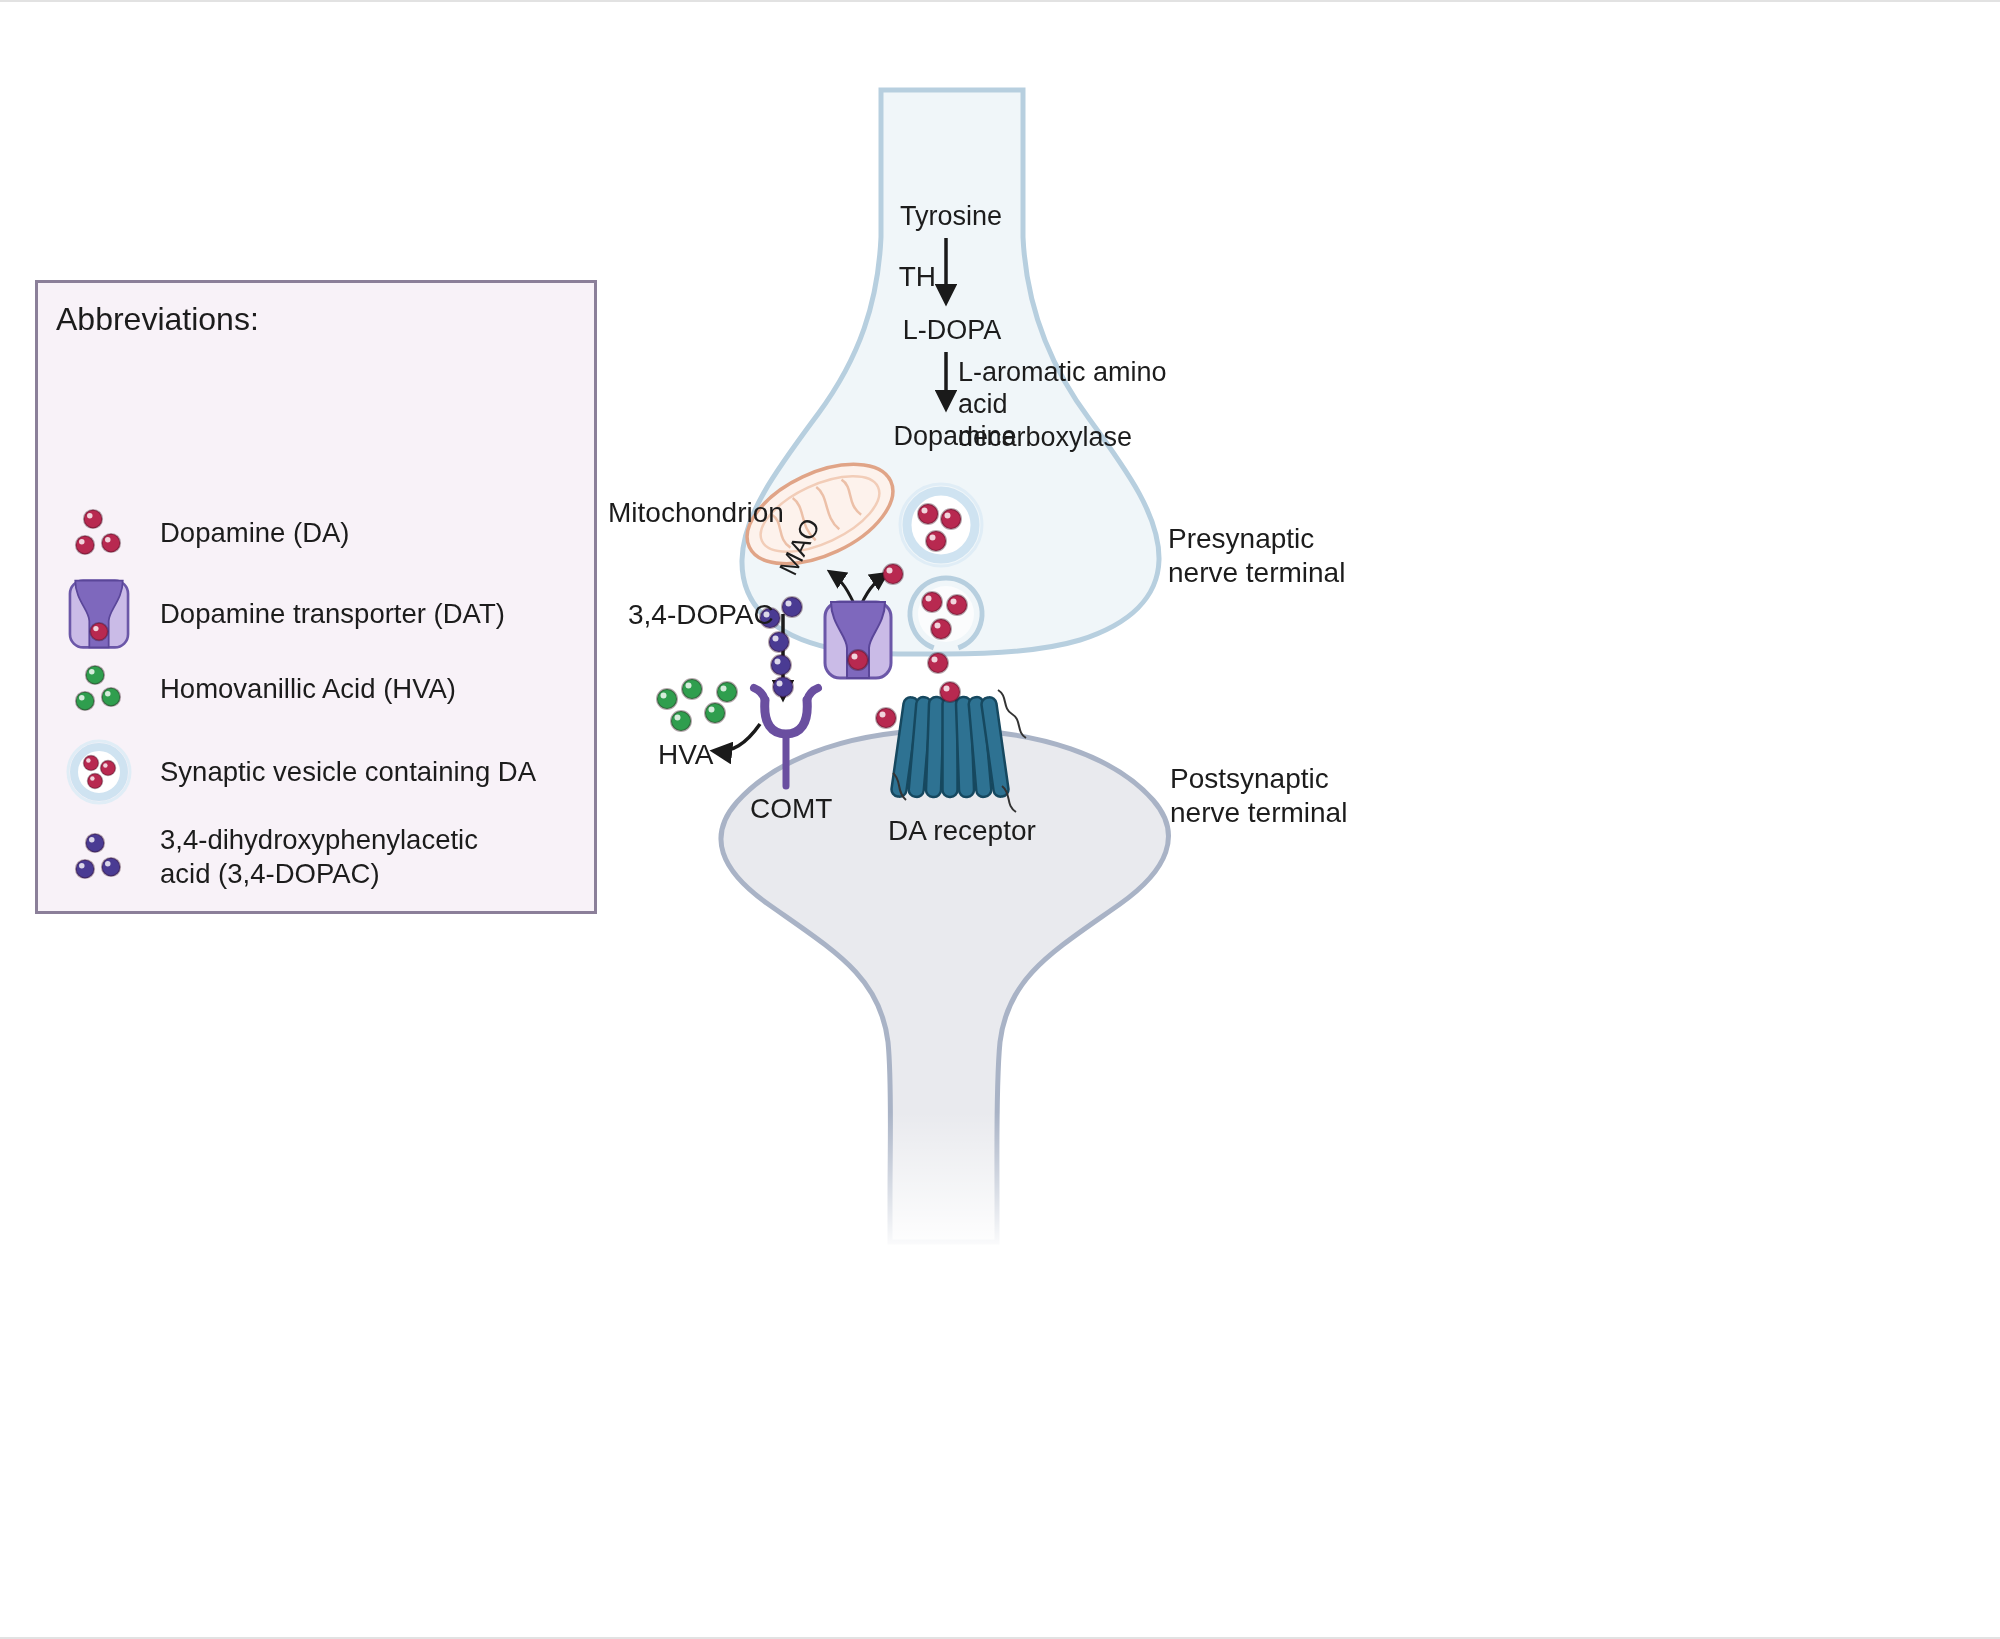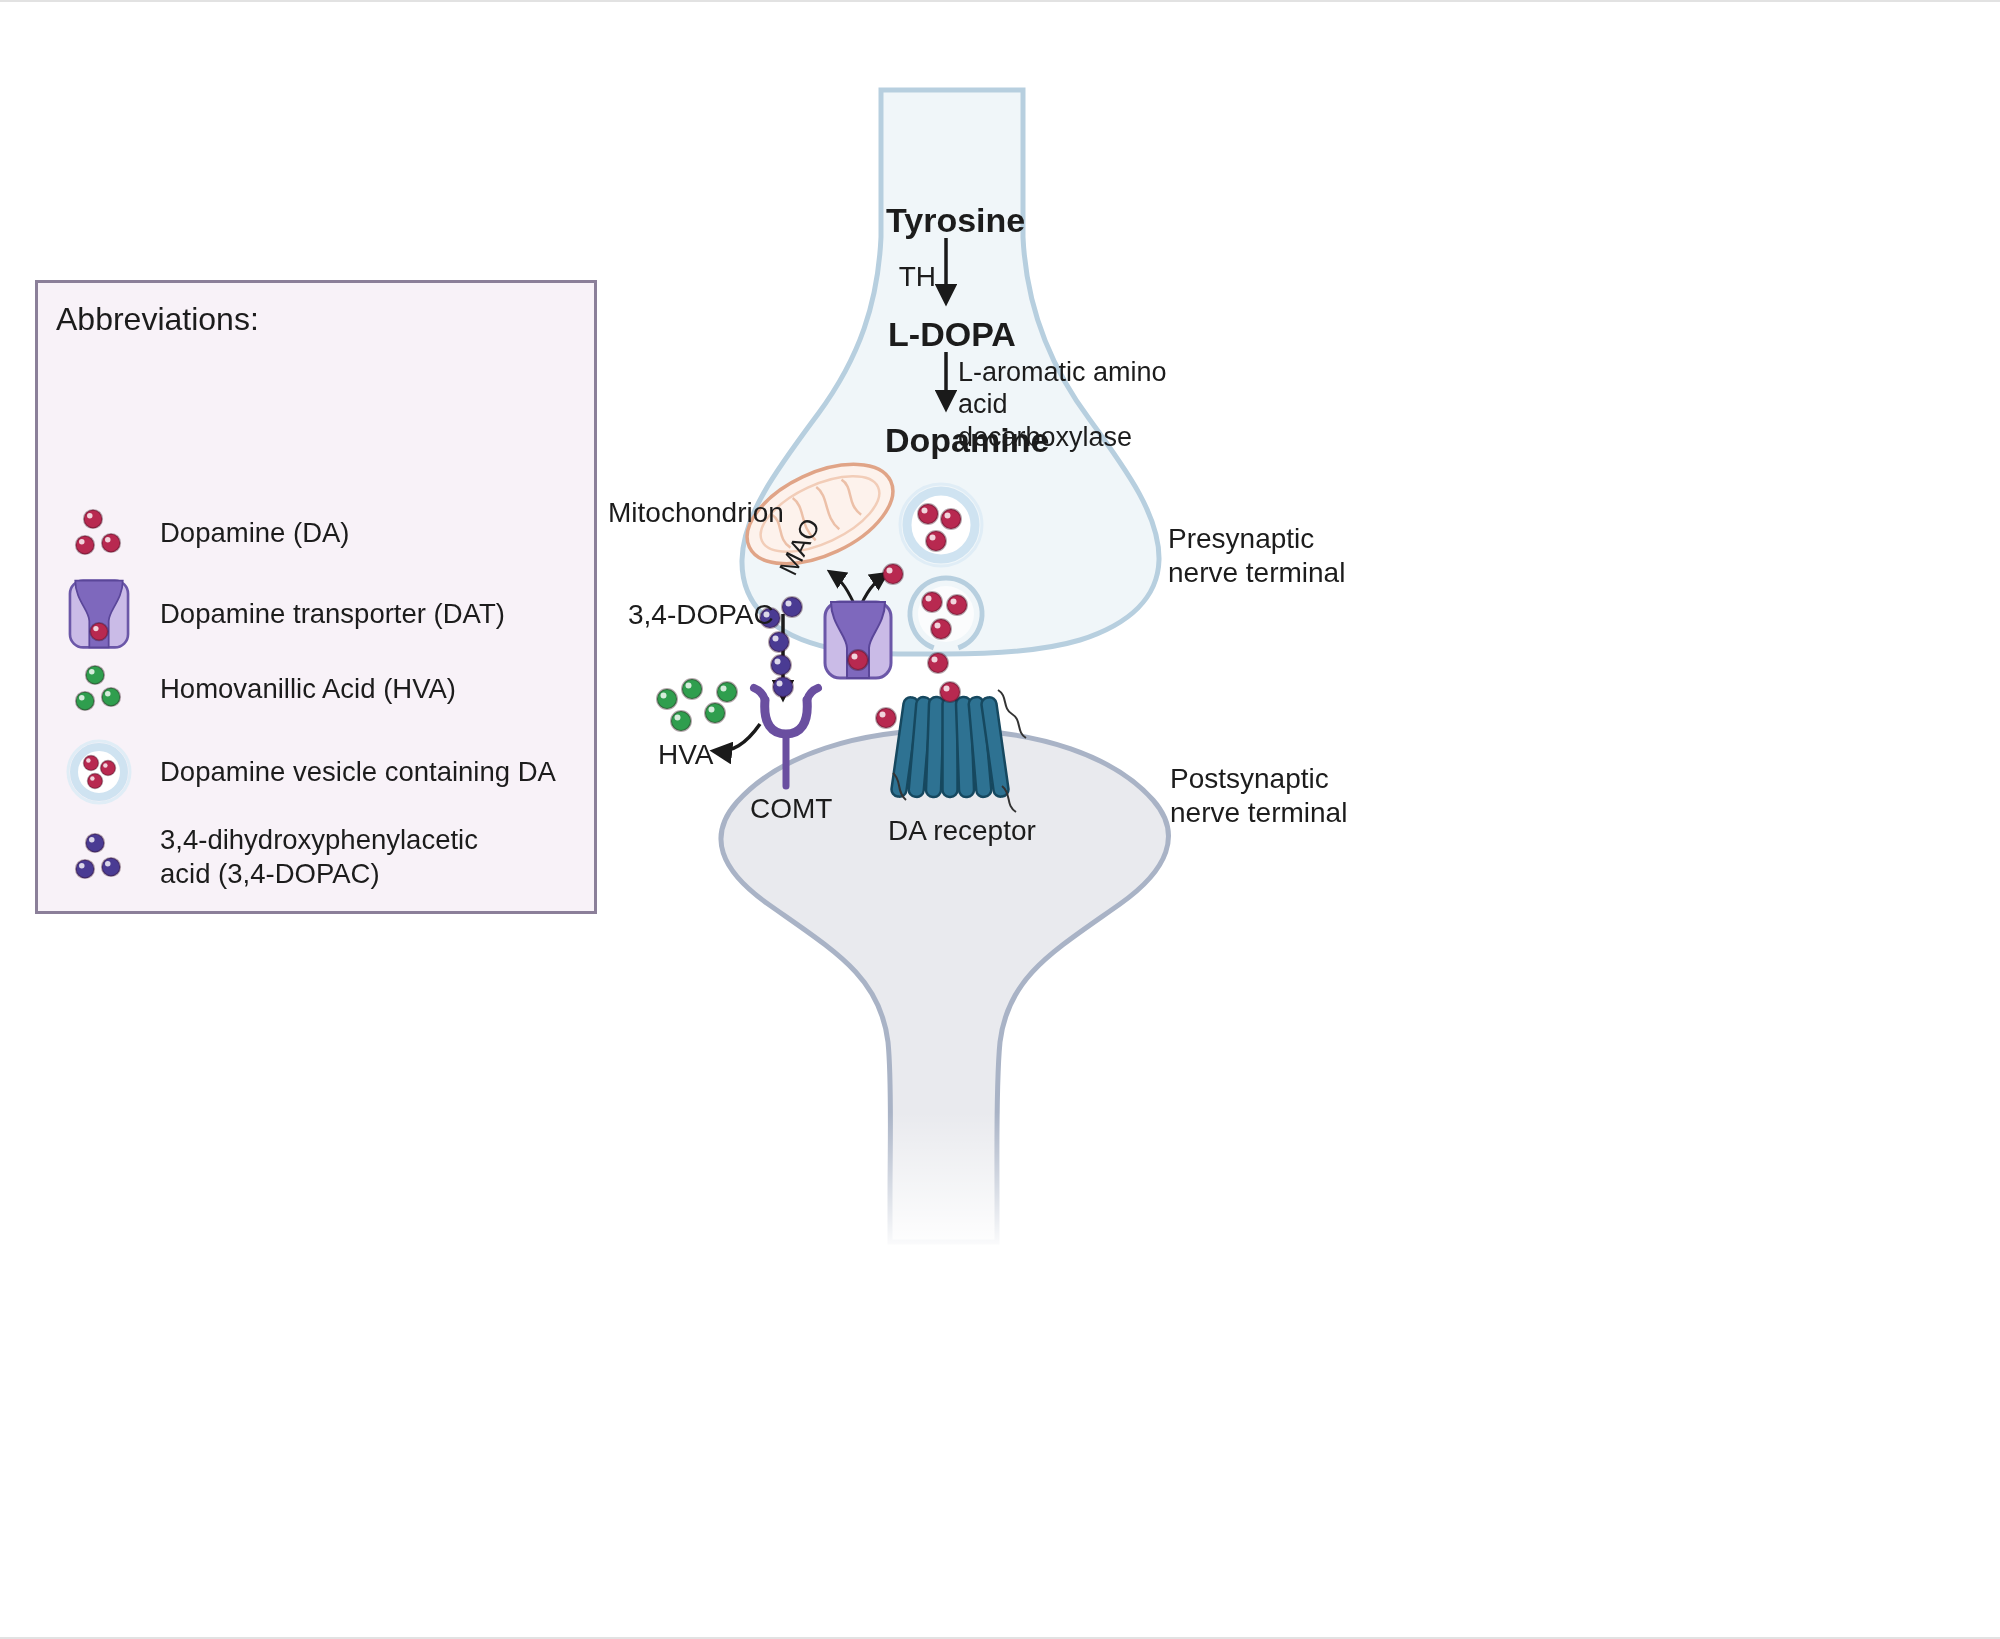--- a/index.html
+++ b/index.html
@@ -9,21 +9,21 @@
     background:#ffffff;
     border-top:2px solid #e2e2e2;
     border-bottom:2px solid #e2e2e2;
     box-sizing:border-box;
     font-family:"Liberation Sans", sans-serif;
     color:#1c1c1c;
     overflow:hidden;
   }
   svg.canvas{position:absolute;left:0;top:0;}
   .lbl{position:absolute;font-size:28px;line-height:1.2;color:#1c1c1c;white-space:pre-line;}
-  .lbl.bold{font-weight:bold;font-size:34px;}
+  .lbl.bold{font-weight:normal;font-size:27px;}
   .lbl.center{text-align:center;}
   .lbl.right{text-align:right;}
   .rot{transform:translate(-50%,-50%) rotate(-64deg);transform-origin:center center;white-space:nowrap;}
 
   
   #legend{
     position:absolute;left:35px;top:278px;width:562px;height:634px;
     background:#f8f2f8;border:3px solid #8b7f99;box-sizing:border-box;
   }
   #legend-title{position:absolute;left:18px;top:18px;font-size:32px;font-weight:normal;}
@@ -206,21 +206,21 @@
     <div class="legend-row" style="top:452px;">
       <div class="legend-icon-cell">
         <svg width="74" height="74" viewBox="0 0 74 74">
           <circle cx="37" cy="37" r="31" fill="none" stroke="#e0edf6" stroke-width="3"></circle>
           <circle cx="37" cy="37" r="25" fill="#ffffff" stroke="#cfe3f1" stroke-width="8"></circle>
           <use href="#ball" fill="#b82950" transform="translate(29,28) scale(0.75)"></use>
           <use href="#ball" fill="#b82950" transform="translate(46,33) scale(0.75)"></use>
           <use href="#ball" fill="#b82950" transform="translate(33,46) scale(0.75)"></use>
         </svg>
       </div>
-      <div class="legend-label">Dopamine vesicle containing DA</div>
+      <div class="legend-label">Synaptic vesicle containing DA</div>
     </div>
 
     <div class="legend-row" style="top:540px;">
       <div class="legend-icon-cell">
         <svg width="56" height="56" viewBox="0 0 56 56">
           <use href="#ball" fill="#4a3b93" transform="translate(24,14) scale(0.92)"></use>
           <use href="#ball" fill="#4a3b93" transform="translate(14,40) scale(0.92)"></use>
           <use href="#ball" fill="#4a3b93" transform="translate(40,38) scale(0.92)"></use>
         </svg>
       </div>

